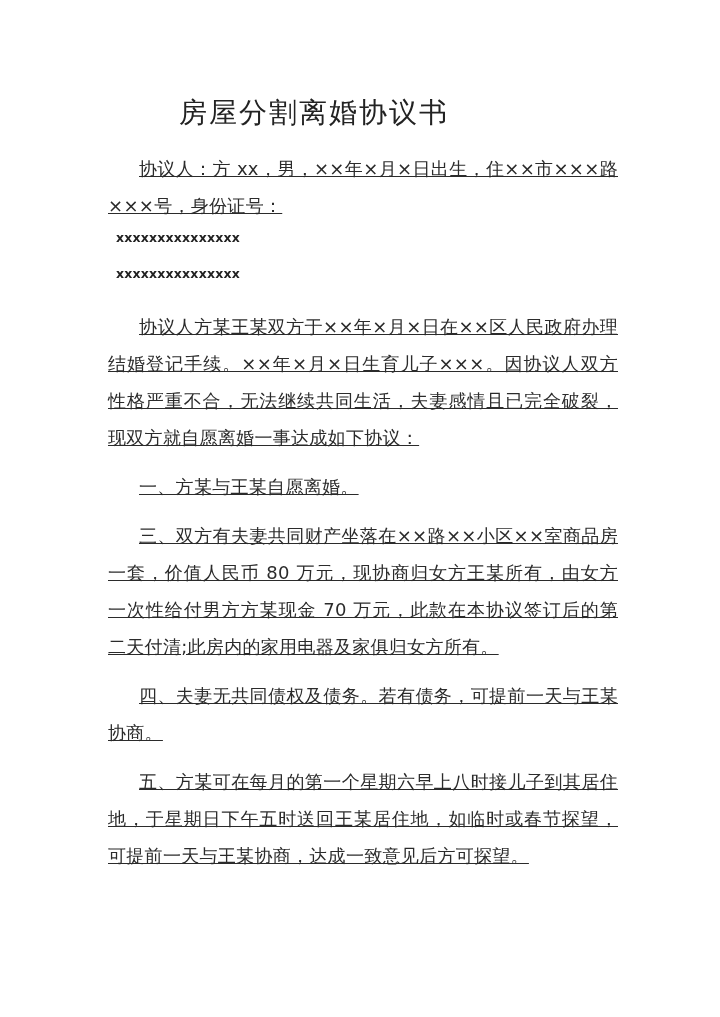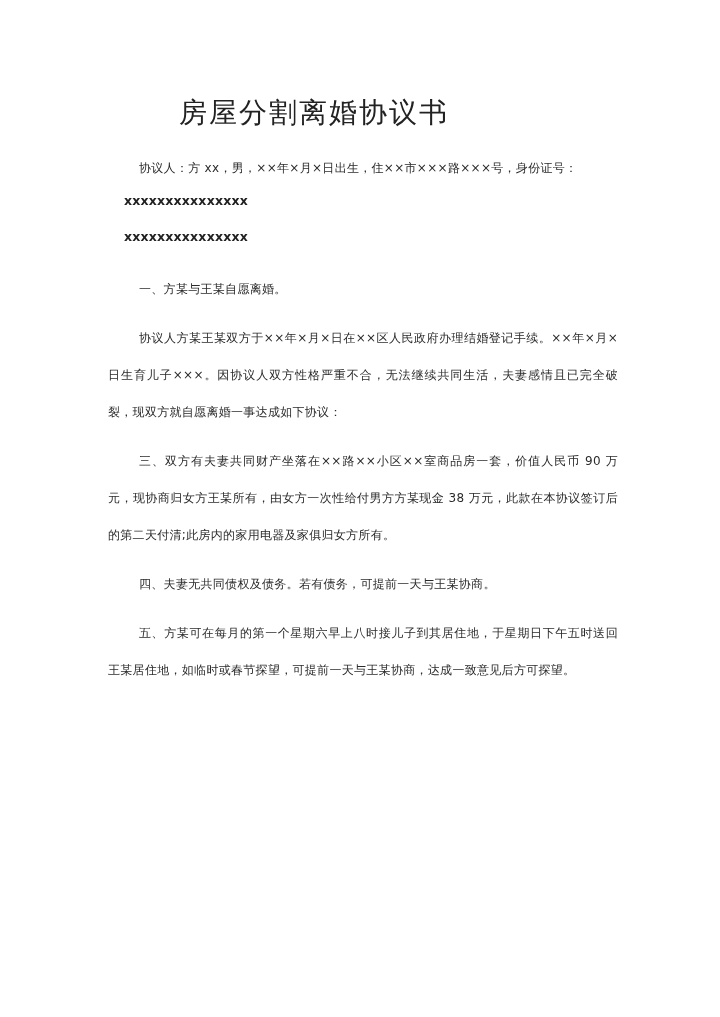--- a/index.html
+++ b/index.html
@@ -36,49 +36,50 @@
       margin: 12px;
       font-weight: normal;
     }
     .body {
       position: absolute;
       left: 108px;
       top: 150px;
       width: 510px;
     }
     .para {
-      font-size: 12px;
+      font-size: 18px;
       line-height: 37px;
       margin: 0 0 12px 0;
       text-indent: 31px;
       text-align: justify;
       letter-spacing: 0.3px;
+      text-decoration: underline;
     }
     .idline {
       font-size: 12.5px;
       font-weight: bold;
       letter-spacing: 0.2px;
       line-height: 24px;
-      margin: -10px 0 22px 16px;
+      margin: -10px 0 22px 8px;
       color: #222;
     }
   </style>
 </head>
 <body>
 
 <div class="page">
   <h1 class="title">房屋分割离婚协议书</h1>
 
   <div class="body">
     <p class="para">协议人：方 xx，男，××年×月×日出生，住××市×××路×××号，身份证号：</p>
     <div class="idline">xxxxxxxxxxxxxxx</div>
 
     <div class="idline">xxxxxxxxxxxxxxx</div>
 
+    <p class="para">协议人方某王某双方于××年×月×日在××区人民政府办理结婚登记手续。××年×月×日生育儿子×××。因协议人双方性格严重不合，无法继续共同生活，夫妻感情且已完全破裂，现双方就自愿离婚一事达成如下协议：</p>
+
     <p class="para">一、方某与王某自愿离婚。</p>
-
-    <p class="para">协议人方某王某双方于××年×月×日在××区人民政府办理结婚登记手续。××年×月×日生育儿子×××。因协议人双方性格严重不合，无法继续共同生活，夫妻感情且已完全破裂，现双方就自愿离婚一事达成如下协议：</p>
-    <p class="para">三、双方有夫妻共同财产坐落在××路××小区××室商品房一套，价值人民币 90 万元，现协商归女方王某所有，由女方一次性给付男方方某现金 38 万元，此款在本协议签订后的第二天付清;此房内的家用电器及家俱归女方所有。</p>
+    <p class="para">三、双方有夫妻共同财产坐落在××路××小区××室商品房一套，价值人民币 80 万元，现协商归女方王某所有，由女方一次性给付男方方某现金 70 万元，此款在本协议签订后的第二天付清;此房内的家用电器及家俱归女方所有。</p>
     <p class="para">四、夫妻无共同债权及债务。若有债务，可提前一天与王某协商。</p>
     <p class="para">五、方某可在每月的第一个星期六早上八时接儿子到其居住地，于星期日下午五时送回王某居住地，如临时或春节探望，可提前一天与王某协商，达成一致意见后方可探望。</p>
 
   </div>
 </div>
 
 </body></html>

